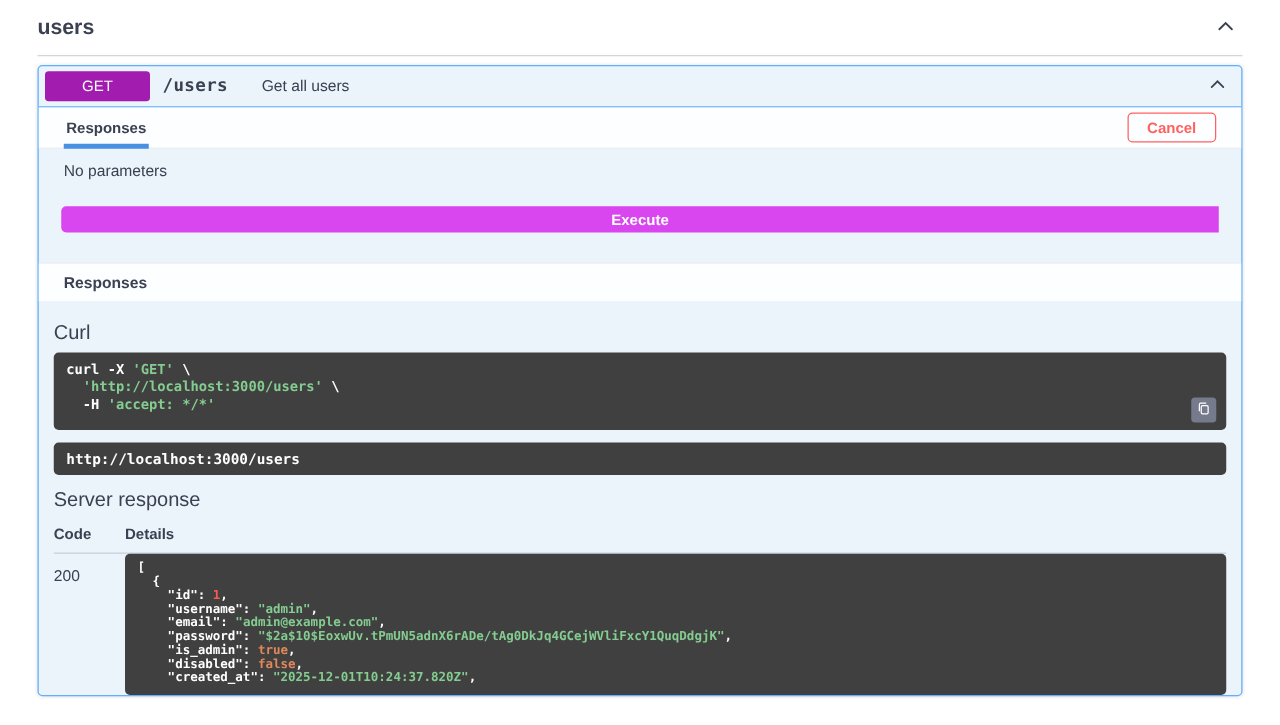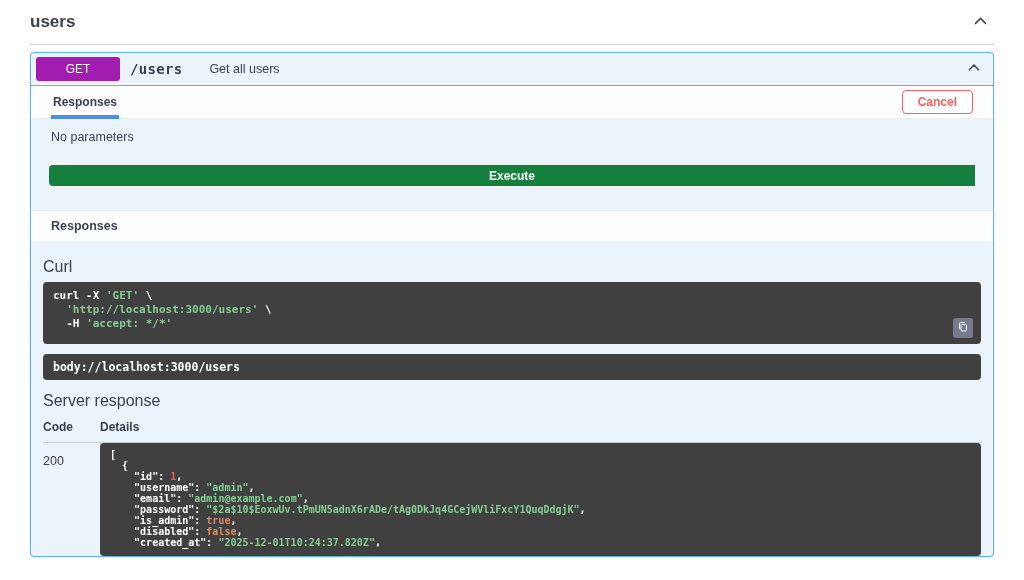--- a/index.html
+++ b/index.html
@@ -69,21 +69,21 @@
     padding: 4px 15px; border-radius: 4px; cursor: pointer;
   }
 
   .no-params { padding: 11px 20px 21px; font-size: 12.5px; }
 
   .execute-row { display: flex; padding: 0 18px 24px; }
   .execute-row button {
     height: 21px; font-family: "Liberation Sans", sans-serif;
     font-size: 12px; font-weight: bold; cursor: pointer; flex: 1;
   }
-  .btn-execute { background: #15803d; color: #fff; border: none; border-radius: 4px 0 0 4px; }
+  .btn-execute { background: #d946ef; color: #fff; border: none; border-radius: 4px 0 0 4px; }
   .btn-clear { background: #fff; color: #3b4151; border: 1px solid #888; border-radius: 0 4px 4px 0; }
 
   
   .responses-header {
     background: rgba(255,255,255,.85);
     border-top: 1px solid rgba(59,65,81,.08);
     padding: 8px 20px;
     font-size: 12.5px; font-weight: bold;
   }
   .responses-inner { padding: 17px 12px 0; }
@@ -171,21 +171,21 @@
       <div class="responses-header">Responses</div>
 
       <div class="responses-inner">
 
         <div class="block-label">Curl</div>
         <pre class="code-block curl-block"><code><div class="code-line"><span class="tok-plain">curl -X </span><span class="tok-string">'GET'</span><span class="tok-plain"> \</span></div><div class="code-line"><span class="tok-plain">  </span><span class="tok-string">'http://localhost:3000/users'</span><span class="tok-plain"> \</span></div><div class="code-line"><span class="tok-plain">  -H </span><span class="tok-string">'accept: */*'</span></div></code><button class="copy-btn"><span><svg width="12" height="12" viewBox="0 0 24 24" fill="none" stroke="#ffffff" stroke-width="2">
                   <rect x="8" y="7" width="11" height="13" rx="2"></rect>
                   <path d="M5 16 V5 a2 2 0 0 1 2-2 h9"></path>
                 </svg></span></button></pre>
 
-        <pre class="code-block request-url-block">body://localhost:3000/users</pre>
+        <pre class="code-block request-url-block">http://localhost:3000/users</pre>
 
         <div class="block-label server-response-label">Server response</div>
 
         <div class="resp-table-head">
           <div class="resp-th">Code</div>
           <div class="resp-th">Details</div>
         </div>
 
         <div class="resp-table-row">
           <div class="resp-code-cell">200</div>

